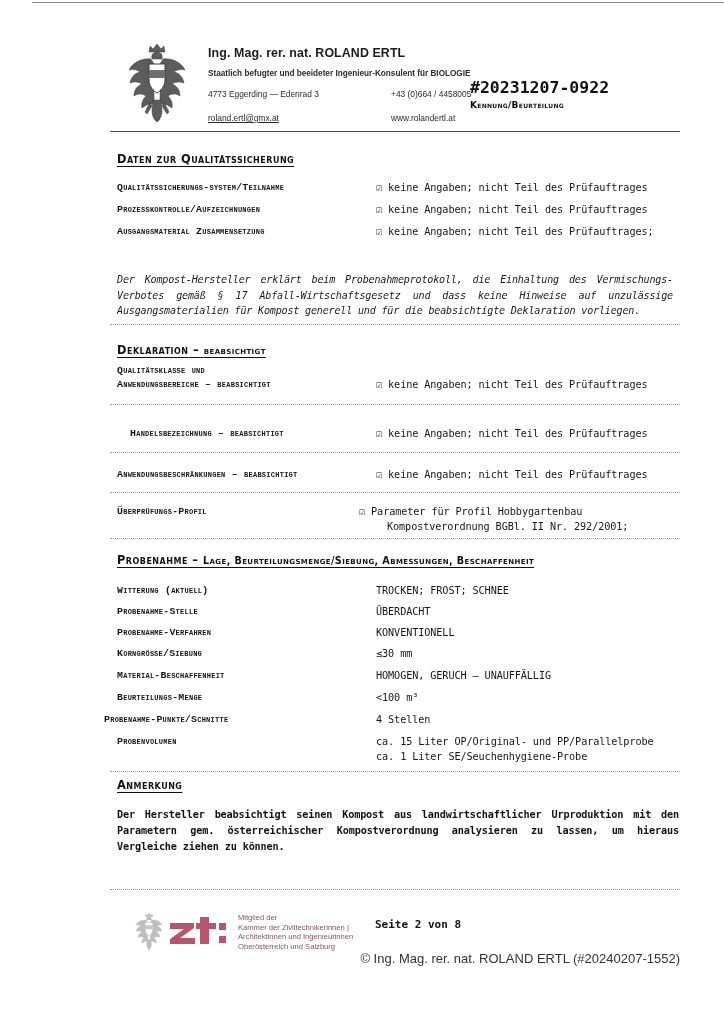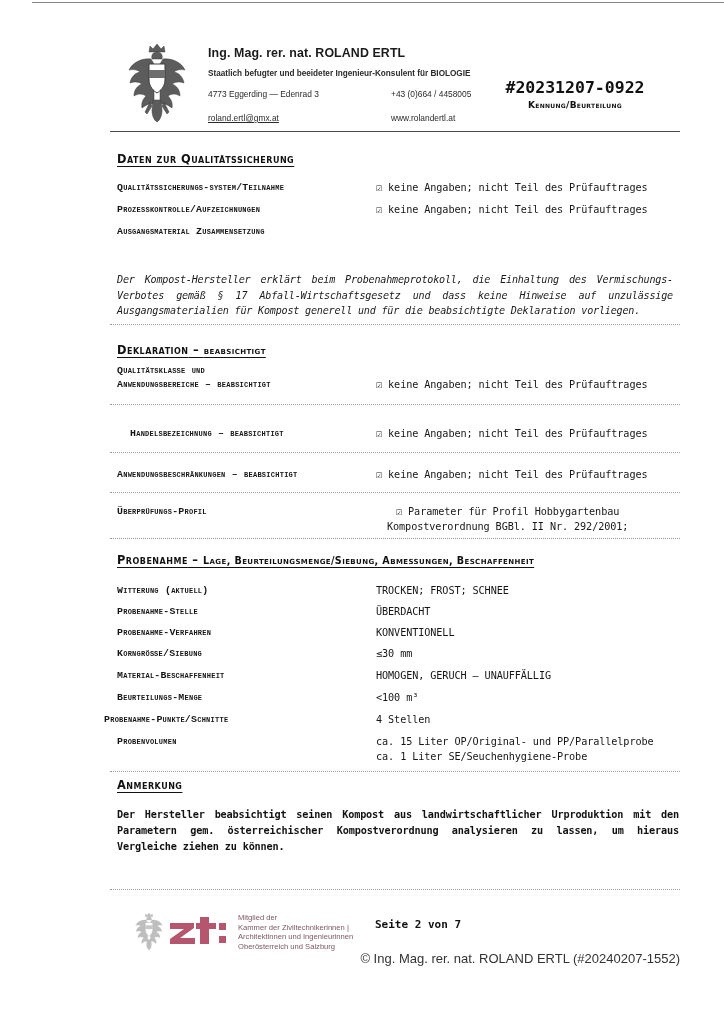--- a/index.html
+++ b/index.html
@@ -75,21 +75,21 @@
   }
   .hdr-row .l { position:absolute; left:0; top:0; white-space: nowrap;}
   .hdr-row .r { position:absolute; left:183px; top:0; white-space: nowrap;}
   .mail {
     text-decoration: underline;
   }
   .hdr-id {
     position: absolute;
     right: 0px; top: 38px;
     width: 210px;
-    text-align: center;
+    text-align: left;
   }
   .hdr-id .num {
     font-family: "DejaVu Sans Mono", monospace;
     font-weight: bold;
     font-size: 16.5px;
     letter-spacing: 0px;
     color: #111;
     white-space: nowrap;
   }
   .hdr-id .cap {
@@ -294,20 +294,21 @@
 
   <div class="sec-head" style="left:85px; top:152px;">Daten zur Qualitätssicherung</div>
 
   <div class="lbl" style="left:85px; top:182px;">Qualitätssicherungs-system/Teilnahme</div>
   <div class="val" style="left:344px; top:182px;">☑ keine Angaben; nicht Teil des Prüfauftrages</div>
 
   <div class="lbl" style="left:85px; top:204px;">Prozesskontrolle/Aufzeichnungen</div>
   <div class="val" style="left:344px; top:204px;">☑ keine Angaben; nicht Teil des Prüfauftrages</div>
 
   <div class="lbl" style="left:85px; top:226px;">Ausgangsmaterial Zusammensetzung</div>
+  <div class="val" style="left:344px; top:226px;">☑ keine Angaben; nicht Teil des Prüfauftrages;</div>
 
 
   <div class="para-ital" style="top:272px;">
     <span>Der Kompost-Hersteller erklärt beim Probenahmeprotokoll, die Einhaltung des Vermischungs-</span>
     <span>Verbotes gemäß § 17 Abfall-Wirtschaftsgesetz und dass keine Hinweise auf unzulässige</span>
     <span class="last">Ausgangsmaterialien für Kompost generell und für die beabsichtigte Deklaration vorliegen.</span>
   </div>
 
   <div class="dotted" style="top:324px;"></div>
 
@@ -325,21 +326,21 @@
   <div class="val" style="left:344px; top:428px;">☑ keine Angaben; nicht Teil des Prüfauftrages</div>
 
   <div class="dotted" style="top:452px;"></div>
 
   <div class="lbl" style="left:85px; top:469px;">Anwendungsbeschränkungen – beabsichtigt</div>
   <div class="val" style="left:344px; top:469px;">☑ keine Angaben; nicht Teil des Prüfauftrages</div>
 
   <div class="dotted" style="top:492px;"></div>
 
   <div class="lbl" style="left:85px; top:506px;">Überprüfungs-Profil</div>
-  <div class="val" style="left:364px; top:506px;">☑ Parameter für Profil Hobbygartenbau</div>
+  <div class="val" style="left:327px; top:506px;">☑ Parameter für Profil Hobbygartenbau</div>
   <div class="val" style="left:355px; top:521px;">Kompostverordnung BGBl. II Nr. 292/2001;</div>
 
   <div class="dotted" style="top:538px;"></div>
 
   <div class="sec-head" style="left:85px; top:553px;">
     <span>Probenahme</span><span> – </span><span class="small">Lage, Beurteilungsmenge/Siebung, Abmessungen, Beschaffenheit</span>
   </div>
 
   <div class="lbl" style="left:85px; top:585px;">Witterung (aktuell)</div>
   <div class="val" style="left:344px; top:585px;">TROCKEN; FROST; SCHNEE</div>
@@ -410,17 +411,17 @@
       </svg>
     </div>
 
     <div class="zt-text">
       <div>Mitglied der</div>
       <div>Kammer der Ziviltechnikerinnen |</div>
       <div>Architektinnen und Ingenieurinnen</div>
       <div>Oberösterreich und Salzburg</div>
     </div>
 
-    <div class="pagenum">Seite 2 von 7</div>
+    <div class="pagenum">Seite 2 von 8</div>
     <div class="copy">© Ing. Mag. rer. nat. ROLAND ERTL  (#20240207-1552)</div>
   </div>
 
 </div>
 
 </body></html>

